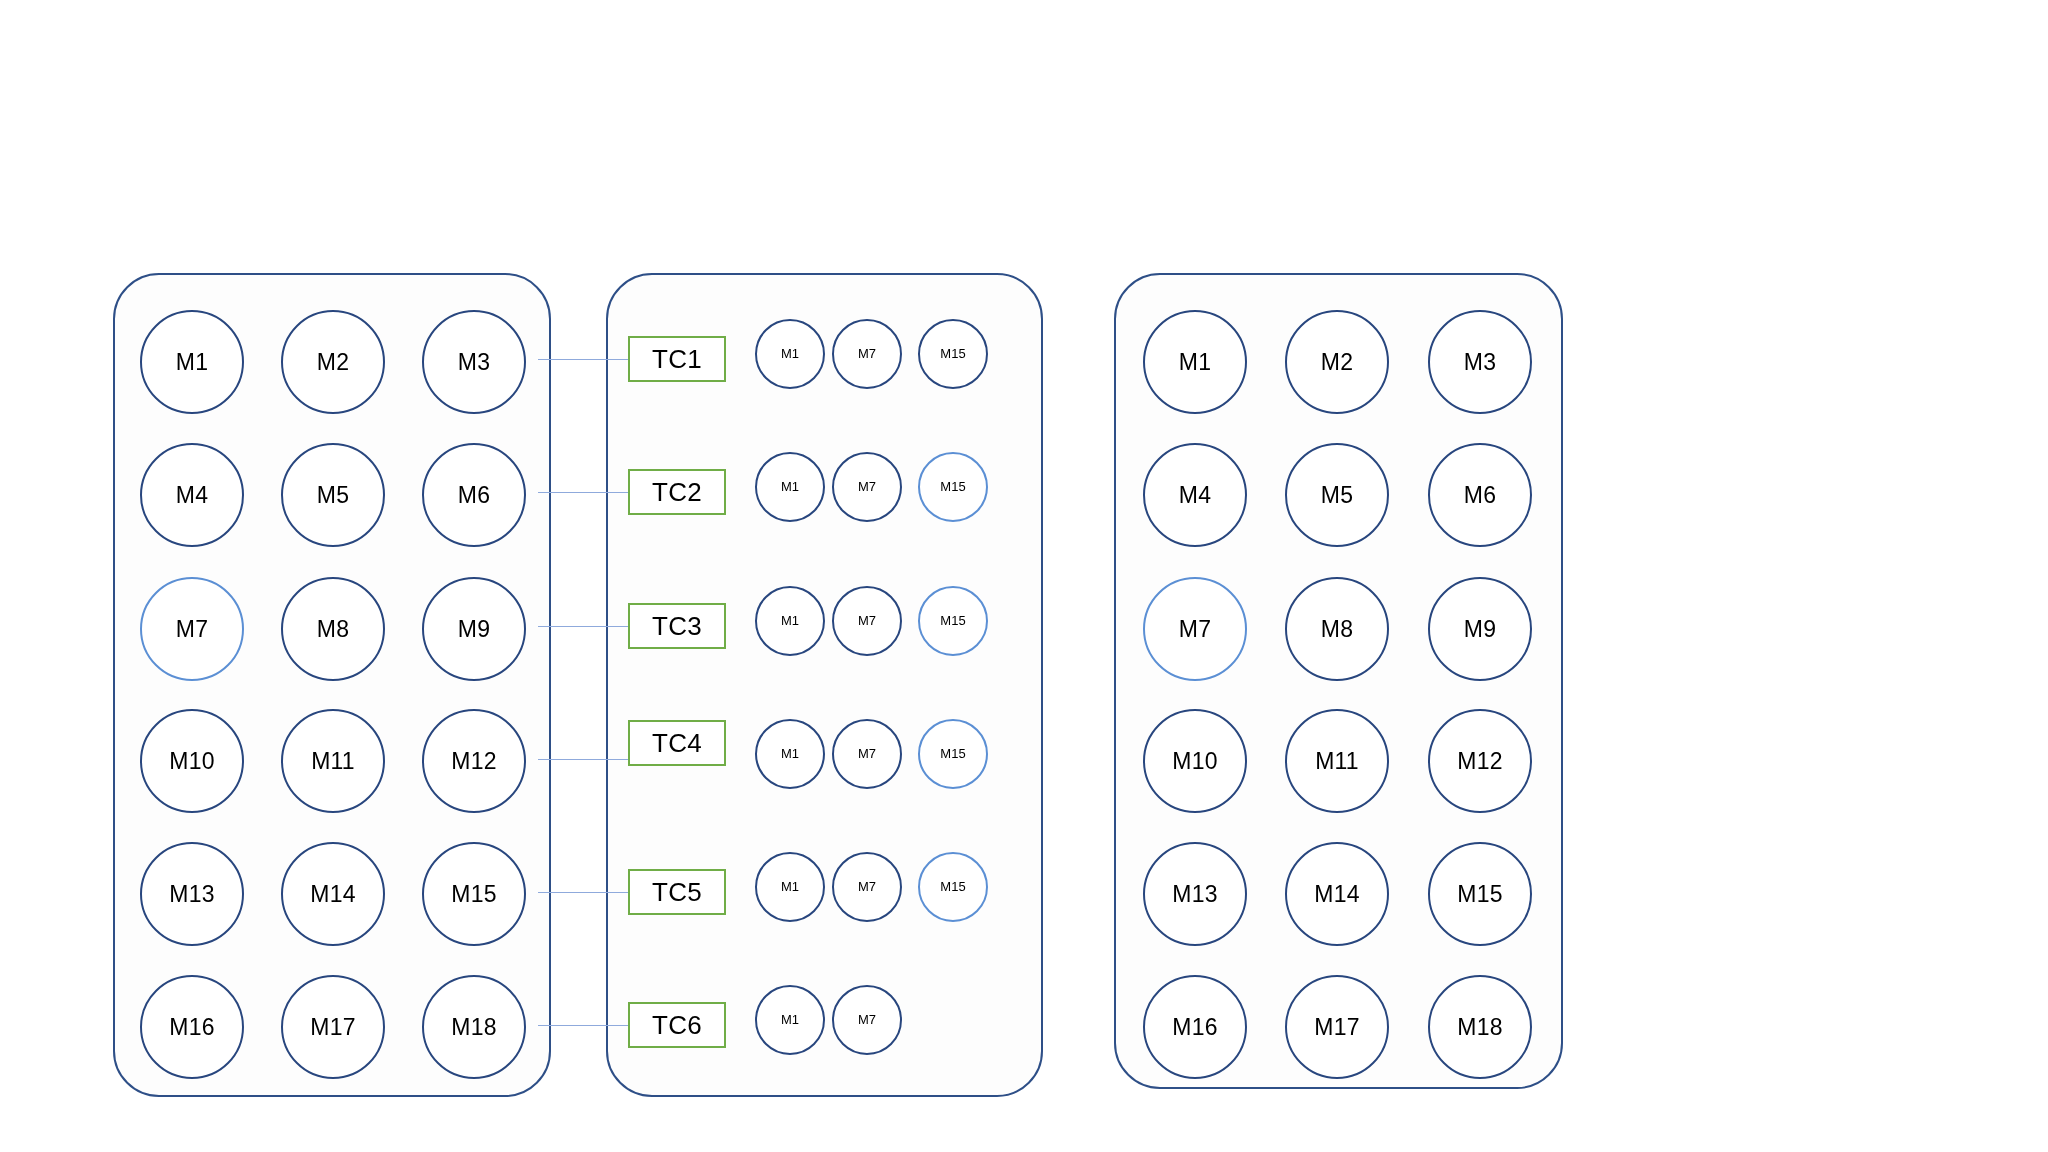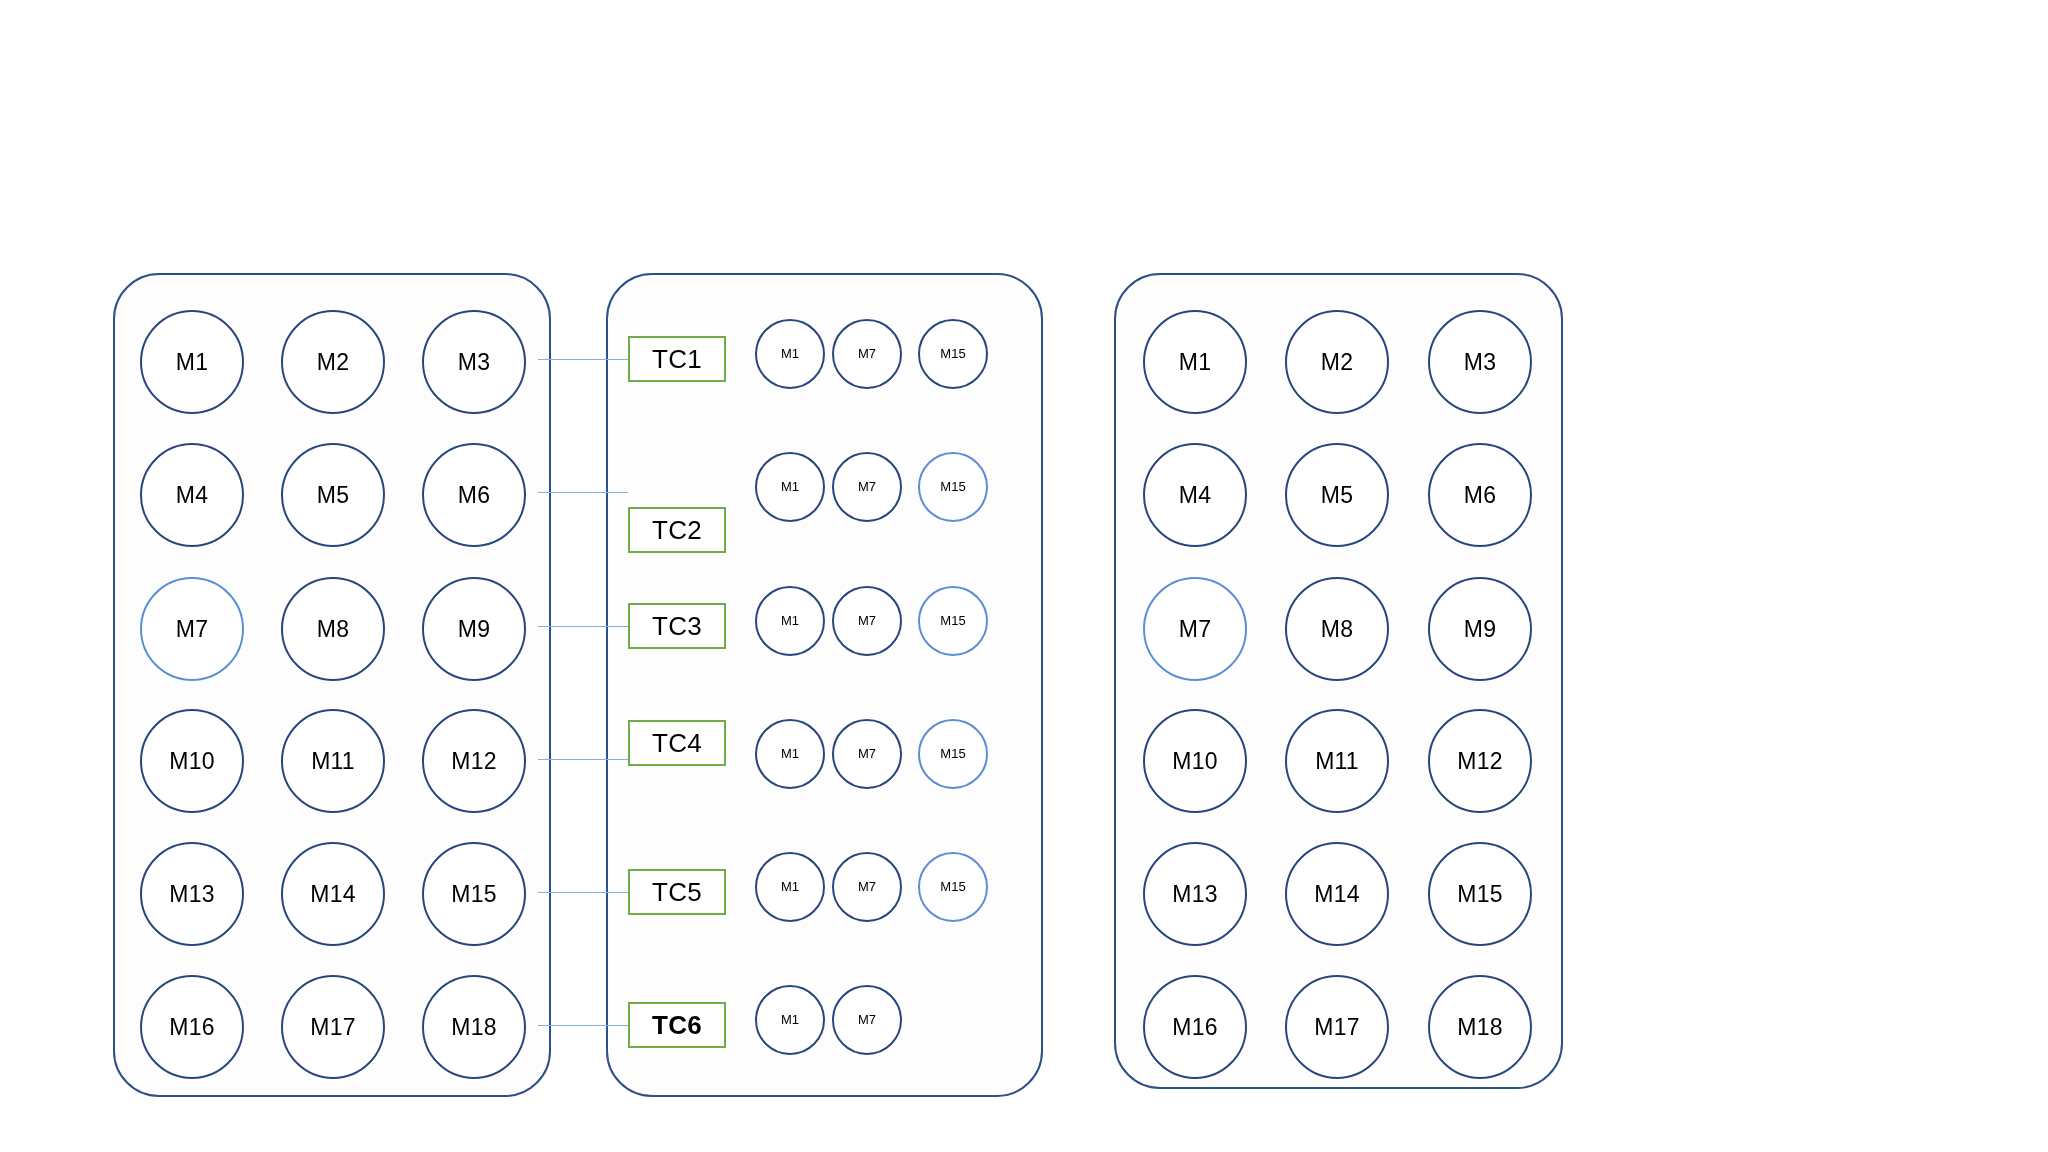--- a/index.html
+++ b/index.html
@@ -159,34 +159,34 @@
       <div class="mcircle" style="left: 1143px; top: 842px;">M13</div>
       <div class="mcircle" style="left: 1285px; top: 842px;">M14</div>
       <div class="mcircle" style="left: 1428px; top: 842px;">M15</div>
       <div class="mcircle" style="left: 1143px; top: 975px;">M16</div>
       <div class="mcircle" style="left: 1285px; top: 975px;">M17</div>
       <div class="mcircle" style="left: 1428px; top: 975px;">M18</div>
       <div class="tcbox" style="left: 628px; top: 336px;">TC1</div>
       <div class="scircle" style="left: 755px; top: 319px;">M1</div>
       <div class="scircle" style="left: 832px; top: 319px;">M7</div>
       <div class="scircle" style="left: 918px; top: 319px;">M15</div>
-      <div class="tcbox" style="left: 628px; top: 469px; margin-top: 38px;">TC2</div>
+      <div class="tcbox" style="left: 628px; top: 469px;">TC2</div>
       <div class="scircle" style="left: 755px; top: 452px;">M1</div>
       <div class="scircle" style="left: 832px; top: 452px;">M7</div>
       <div class="scircle hl" style="left: 918px; top: 452px;">M15</div>
       <div class="tcbox" style="left: 628px; top: 603px;">TC3</div>
       <div class="scircle" style="left: 755px; top: 586px;">M1</div>
       <div class="scircle" style="left: 832px; top: 586px;">M7</div>
       <div class="scircle hl" style="left: 918px; top: 586px;">M15</div>
       <div class="tcbox" style="left: 628px; top: 720px;">TC4</div>
       <div class="scircle" style="left: 755px; top: 719px;">M1</div>
       <div class="scircle" style="left: 832px; top: 719px;">M7</div>
       <div class="scircle hl" style="left: 918px; top: 719px;">M15</div>
       <div class="tcbox" style="left: 628px; top: 869px;">TC5</div>
       <div class="scircle" style="left: 755px; top: 852px;">M1</div>
       <div class="scircle" style="left: 832px; top: 852px;">M7</div>
       <div class="scircle hl" style="left: 918px; top: 852px;">M15</div>
-      <div class="tcbox" style="left: 628px; top: 1002px; font-weight: bold;">TC6</div>
+      <div class="tcbox" style="left: 628px; top: 1002px;">TC6</div>
       <div class="scircle" style="left: 755px; top: 985px;">M1</div>
       <div class="scircle" style="left: 832px; top: 985px;">M7</div>
     </div>
 
 </div>
 
 </body></html>

